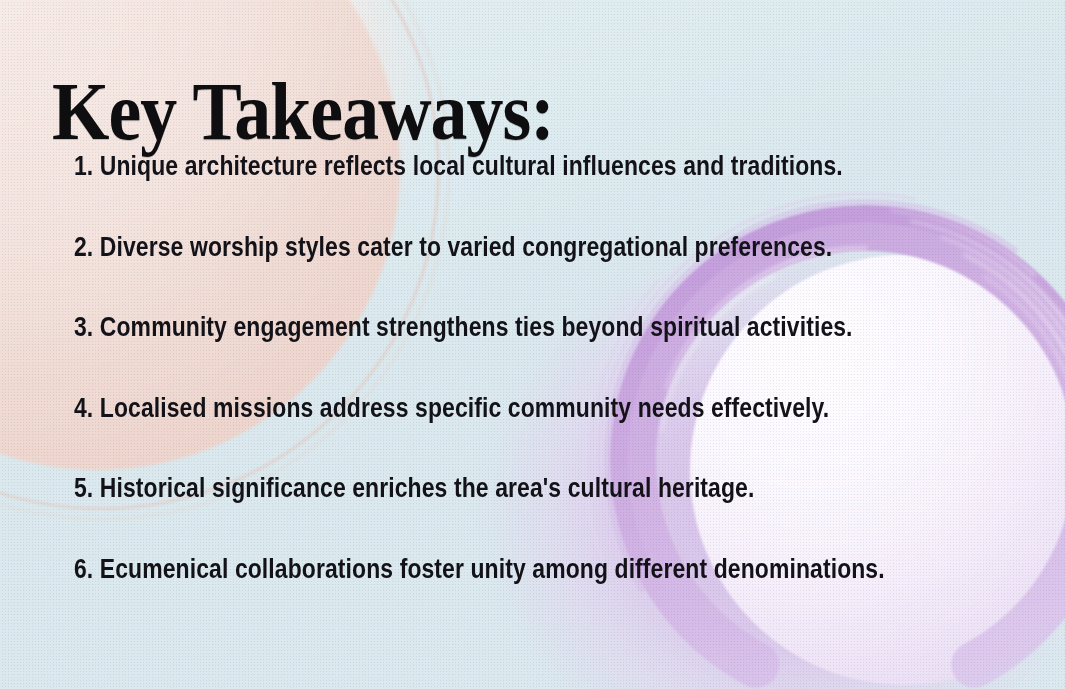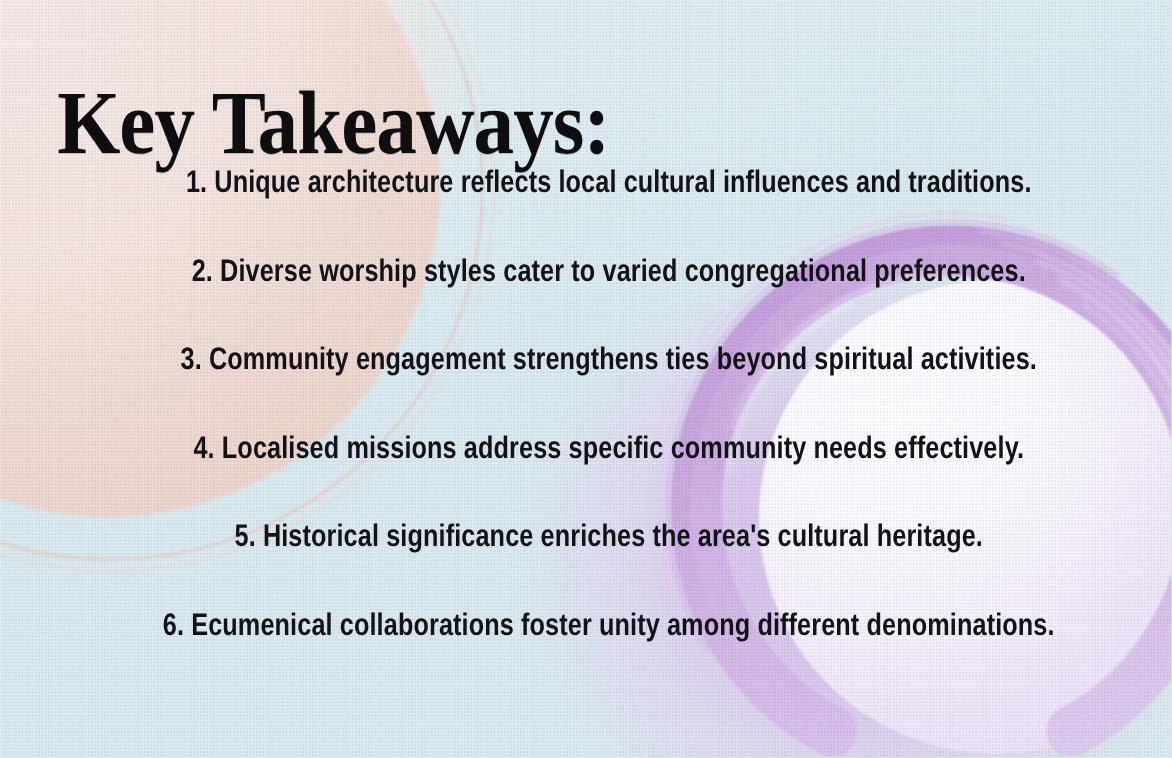--- a/index.html
+++ b/index.html
@@ -9,21 +9,20 @@
     font-family:"Liberation Sans", sans-serif;
     overflow:hidden;
   }
 
   #slide{
     position:relative;
     width:1065px;height:689px;
     overflow:hidden;
     background:#dfebef;
     isolation:isolate;
-    text-align:center;
   }
 
   
   .bg-base{
     position:absolute;inset:0;
     background:
       radial-gradient(120% 90% at 88% 88%, rgba(199,168,226,0.00) 0%, rgba(199,168,226,0.00) 100%),
       linear-gradient(160deg, #e4eff2 0%, #dbe9ee 45%, #dceaef 100%);
   }
 

